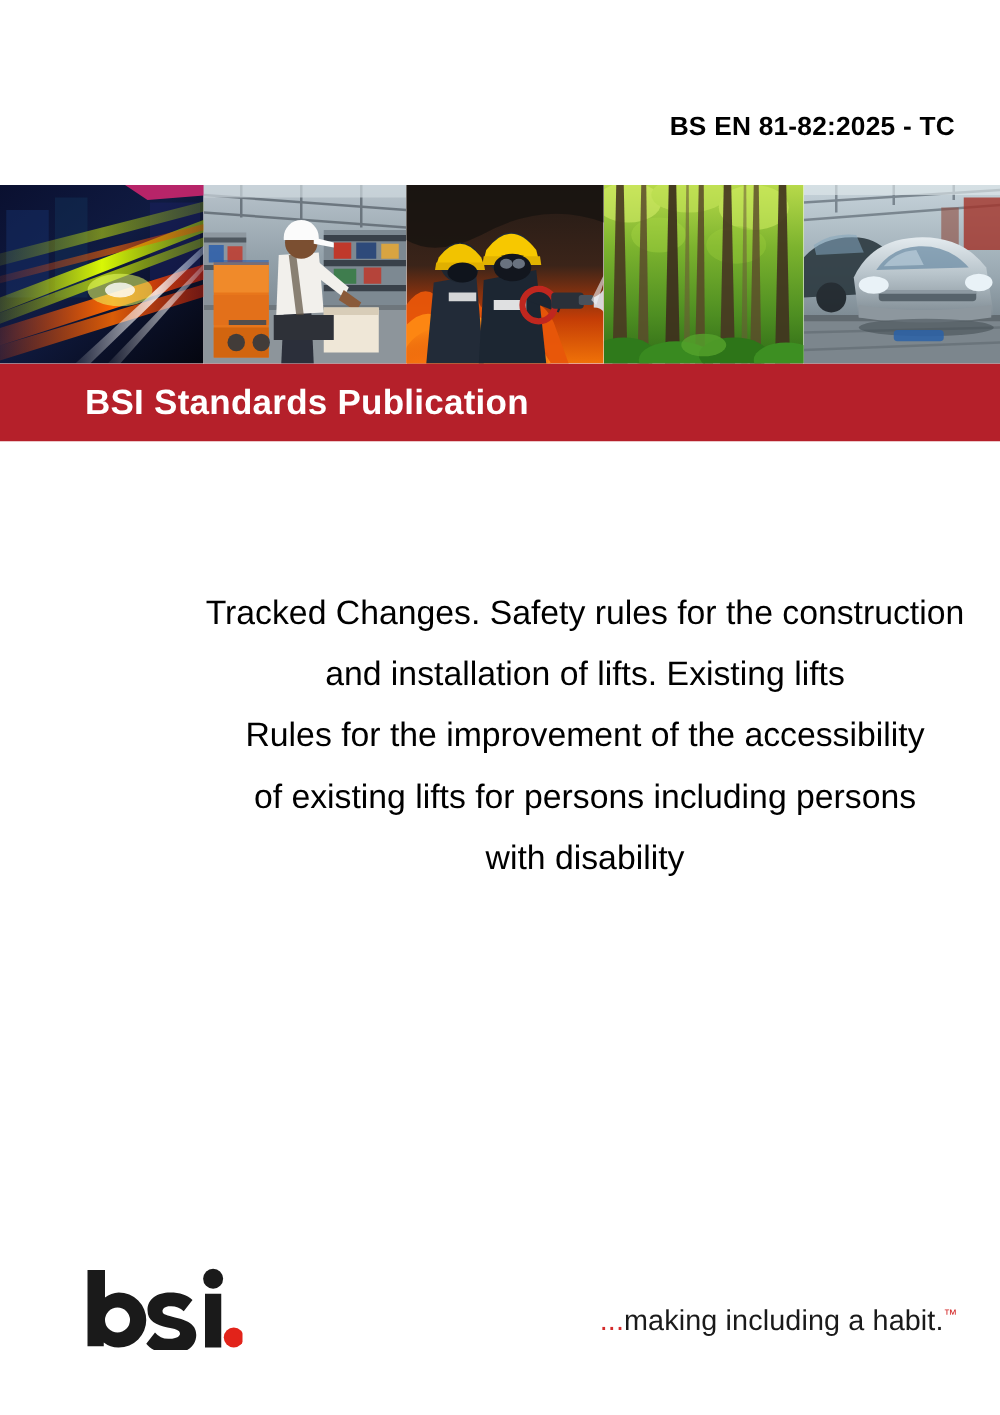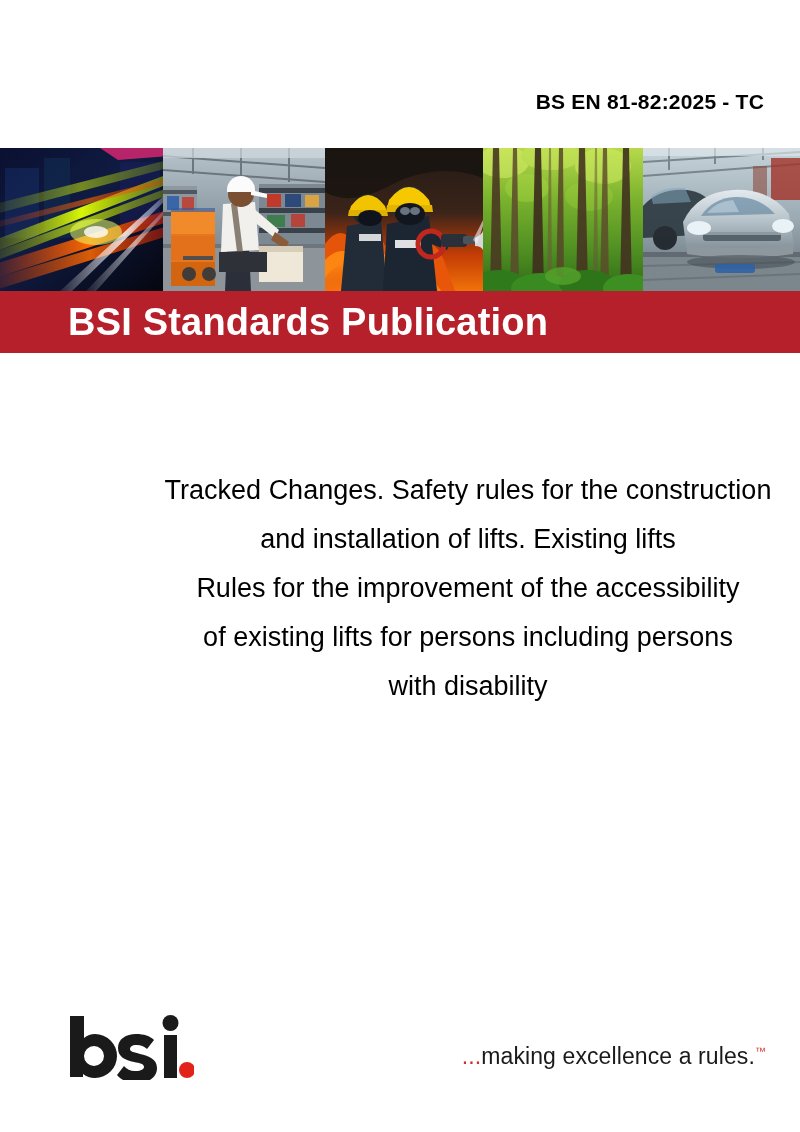--- a/index.html
+++ b/index.html
@@ -68,21 +68,21 @@
     width: 800px;
     height: 62px;
     background: #b5202a;
   }
   .banner-bar-text {
     position: absolute;
     left: 68px;
     top: 50%;
     transform: translateY(-50%);
     color: #ffffff;
-    font-size: 38px;
+    font-size: 28px;
     font-weight: 600;
     letter-spacing: 0.2px;
     white-space: nowrap;
   }
 
   
   .title-block {
     position: absolute;
     left: 88px;
     top: 466px;
@@ -453,16 +453,16 @@
         <rect x="96" y="21" width="13" height="43"></rect>
 
         <circle cx="102.5" cy="9" r="8"></circle>
       </g>
 
       <circle cx="119" cy="56" r="8" fill="#e2231a"></circle>
     </svg>
   </div>
 
   <div class="tagline">
-    <span class="dots">...</span><span>making excellence a rules.</span><span class="tm">™</span>
+    <span class="dots">...</span><span>making including a habit.</span><span class="tm">™</span>
   </div>
 
 </div>
 
 </body></html>

